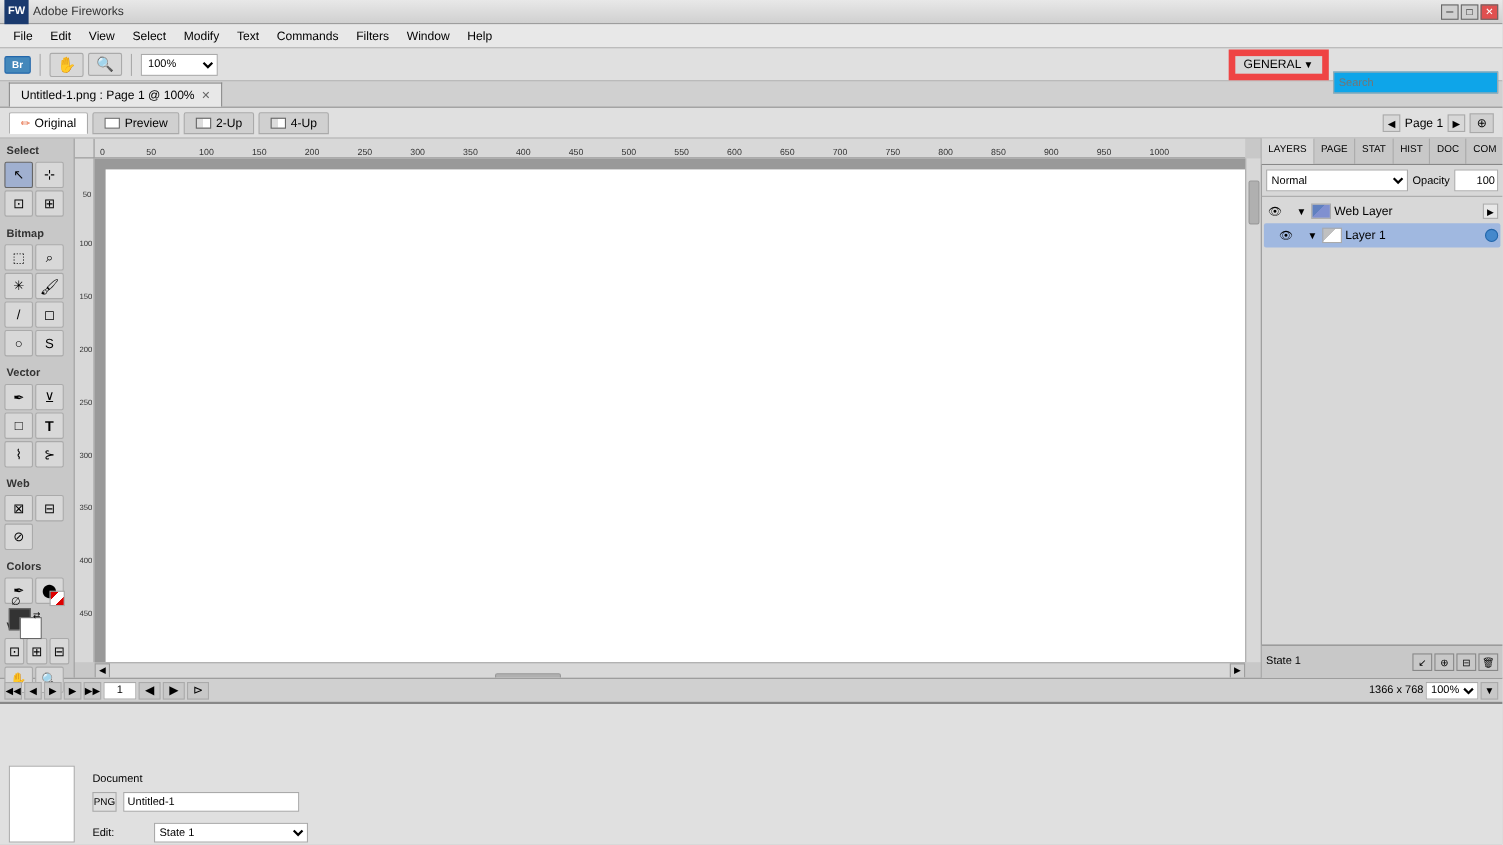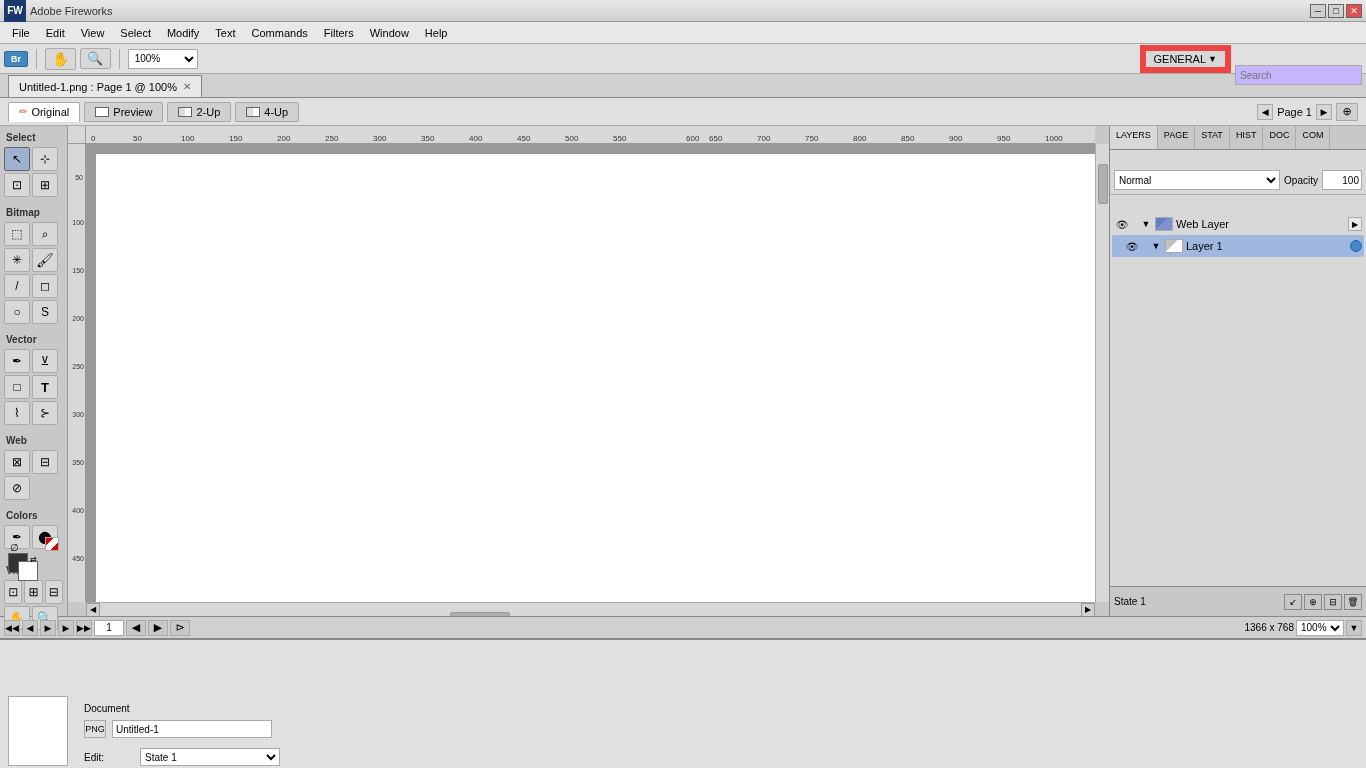--- a/index.html
+++ b/index.html
@@ -15,21 +15,21 @@
     
     #menu-bar { height: 22px; background: #e8e8e8; display: flex; align-items: center; border-bottom: 1px solid #aaa; padding: 0 4px; gap: 0; }
     .menu-item { padding: 2px 8px; font-size: 11px; cursor: pointer; border-radius: 2px; }
 
     
     #toolbar { height: 30px; background: #e0e0e0; display: flex; align-items: center; padding: 0 4px; border-bottom: 1px solid #aaa; gap: 4px; }
     .toolbar-btn { padding: 2px 6px; font-size: 10px; background: #d8d8d8; border: 1px solid #aaa; cursor: pointer; border-radius: 2px; display: flex; align-items: center; gap: 2px; }
     .zoom-select { height: 20px; font-size: 10px; border: 1px solid #aaa; background: white; padding: 0 2px; width: 70px; }
     .tb-separator { width: 1px; height: 20px; background: #aaa; margin: 0 4px; }
     .general-btn { padding: 2px 8px; font-size: 11px; background: #d8d8d8; border: 6px solid #ef4444; cursor: pointer; display: flex; align-items: center; gap: 2px; }
-    .search-box { width: 127px; height: 20px; border: 1px solid #aaa; padding: 0 4px; font-size: 10px; background: #c4b5fd; margin-top: 33px; }
+    .search-box { width: 150px; height: 20px; border: 1px solid #aaa; padding: 0 4px; font-size: 10px; background: #0ea5e9; margin-top: 33px; }
 
     
     #doc-tabs { height: 24px; background: #d0d0d0; display: flex; align-items: flex-end; padding-left: 8px; border-bottom: 1px solid #888; }
     .doc-tab { height: 22px; padding: 0 10px; background: #e8e8e8; border: 1px solid #888; border-bottom: none; font-size: 11px; display: flex; align-items: center; gap: 6px; cursor: pointer; }
     .doc-tab .close-tab { font-size: 10px; cursor: pointer; color: #666; }
 
     
     #view-tabs { height: 28px; background: #e0e0e0; display: flex; align-items: center; padding: 0 8px; border-bottom: 1px solid #aaa; gap: 4px; }
     .view-tab { padding: 3px 10px; font-size: 11px; border: 1px solid #aaa; background: #d0d0d0; cursor: pointer; border-radius: 2px 2px 0 0; display: flex; align-items: center; gap: 4px; }
     .view-tab.active { background: white; border-bottom: 1px solid white; }
@@ -57,21 +57,21 @@
     #canvas { background: white; width: 1050px; height: 570px; position: absolute; top: 10px; left: 10px; }
     #scrollbar-h { position: absolute; bottom: 0; left: 18px; right: 14px; height: 14px; background: #d8d8d8; border-top: 1px solid #aaa; display: flex; align-items: center; }
     #scrollbar-v { position: absolute; top: 18px; right: 0; width: 14px; bottom: 14px; background: #d8d8d8; border-left: 1px solid #aaa; }
     .scrollbar-thumb-h { width: 60px; height: 10px; background: #b0b0b0; border: 1px solid #999; margin: 0 auto; position: absolute; left: 350px; top: 2px; border-radius: 2px; }
     .scrollbar-thumb-v { width: 10px; height: 40px; background: #b0b0b0; border: 1px solid #999; position: absolute; top: 20px; left: 2px; border-radius: 2px; }
     .scrollbar-arrow { width: 14px; height: 14px; background: #d0d0d0; border: 1px solid #999; display: flex; align-items: center; justify-content: center; font-size: 8px; cursor: pointer; flex-shrink: 0; }
     .ruler-tick { position: absolute; bottom: 0; font-size: 8px; color: #333; white-space: nowrap; }
     .ruler-vtick { position: absolute; right: 0; font-size: 8px; color: #333; }
 
     
-    #right-panel { width: 257px; background: #d8d8d8; border-left: 1px solid #888; display: flex; flex-direction: column; flex-shrink: 0; gap: 16px; }
+    #right-panel { width: 220px; background: #d8d8d8; border-left: 1px solid #888; display: flex; flex-direction: column; flex-shrink: 0; }
     #panel-tabs { height: 24px; background: #c8c8c8; display: flex; border-bottom: 1px solid #888; }
     .panel-tab { padding: 4px 6px; font-size: 9px; cursor: pointer; border-right: 1px solid #aaa; white-space: nowrap; }
     .panel-tab.active { background: #d8d8d8; }
     #layer-controls { padding: 4px; display: flex; align-items: center; gap: 4px; border-bottom: 1px solid #aaa; }
     .layer-mode-select { height: 20px; font-size: 10px; border: 1px solid #aaa; background: white; flex: 1; }
     .opacity-label { font-size: 10px; }
     .opacity-field { width: 40px; height: 20px; font-size: 10px; border: 1px solid #aaa; background: white; text-align: right; padding-right: 2px; }
     #layers-list { flex: 1; padding: 2px; overflow-y: auto; }
     .layer-item { display: flex; align-items: center; padding: 3px 2px; gap: 3px; cursor: pointer; border-radius: 2px; }
     .layer-item.selected { background: #a0b8e0; }
@@ -285,21 +285,21 @@
         <span class="ruler-tick" style="left:95px;">100</span>
         <span class="ruler-tick" style="left:143px;">150</span>
         <span class="ruler-tick" style="left:191px;">200</span>
         <span class="ruler-tick" style="left:239px;">250</span>
         <span class="ruler-tick" style="left:287px;">300</span>
         <span class="ruler-tick" style="left:335px;">350</span>
         <span class="ruler-tick" style="left:383px;">400</span>
         <span class="ruler-tick" style="left:431px;">450</span>
         <span class="ruler-tick" style="left:479px;">500</span>
         <span class="ruler-tick" style="left:527px;">550</span>
-        <span class="ruler-tick" style="left:600px;">600</span>
+        <span class="ruler-tick" style="left:575px;">600</span>
         <span class="ruler-tick" style="left:623px;">650</span>
         <span class="ruler-tick" style="left:671px;">700</span>
         <span class="ruler-tick" style="left:719px;">750</span>
         <span class="ruler-tick" style="left:767px;">800</span>
         <span class="ruler-tick" style="left:815px;">850</span>
         <span class="ruler-tick" style="left:863px;">900</span>
         <span class="ruler-tick" style="left:911px;">950</span>
         <span class="ruler-tick" style="left:959px;">1000</span>
       </div>
     </div>

